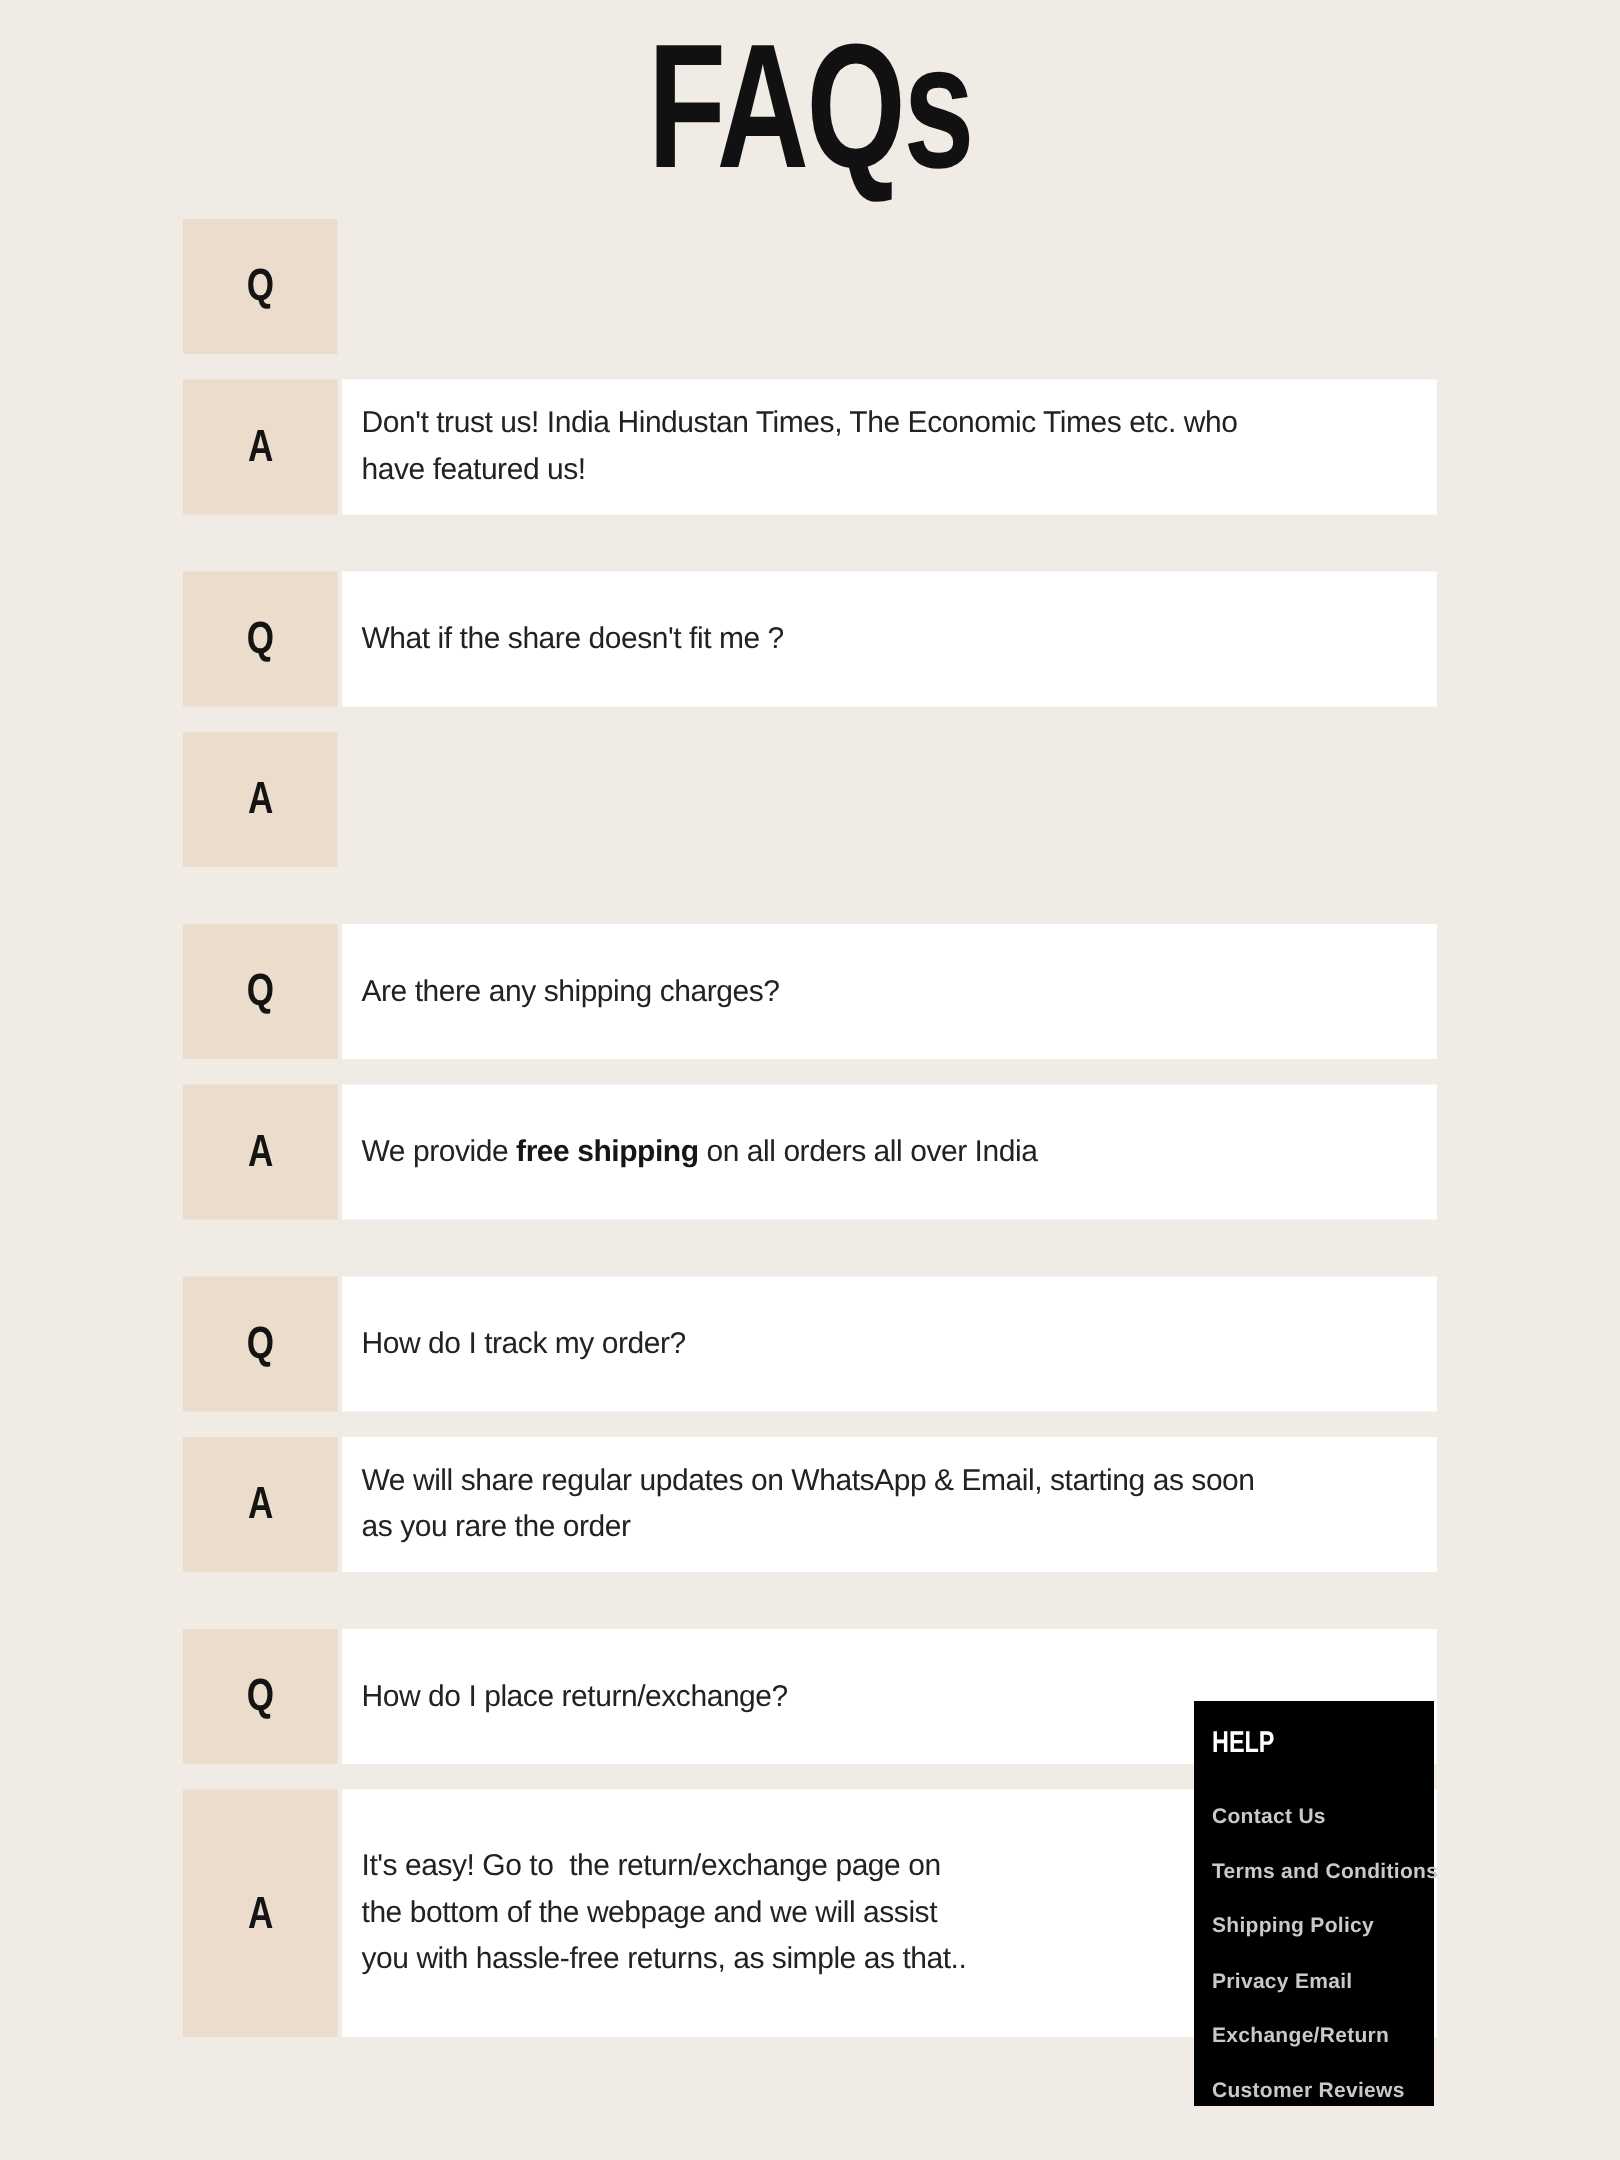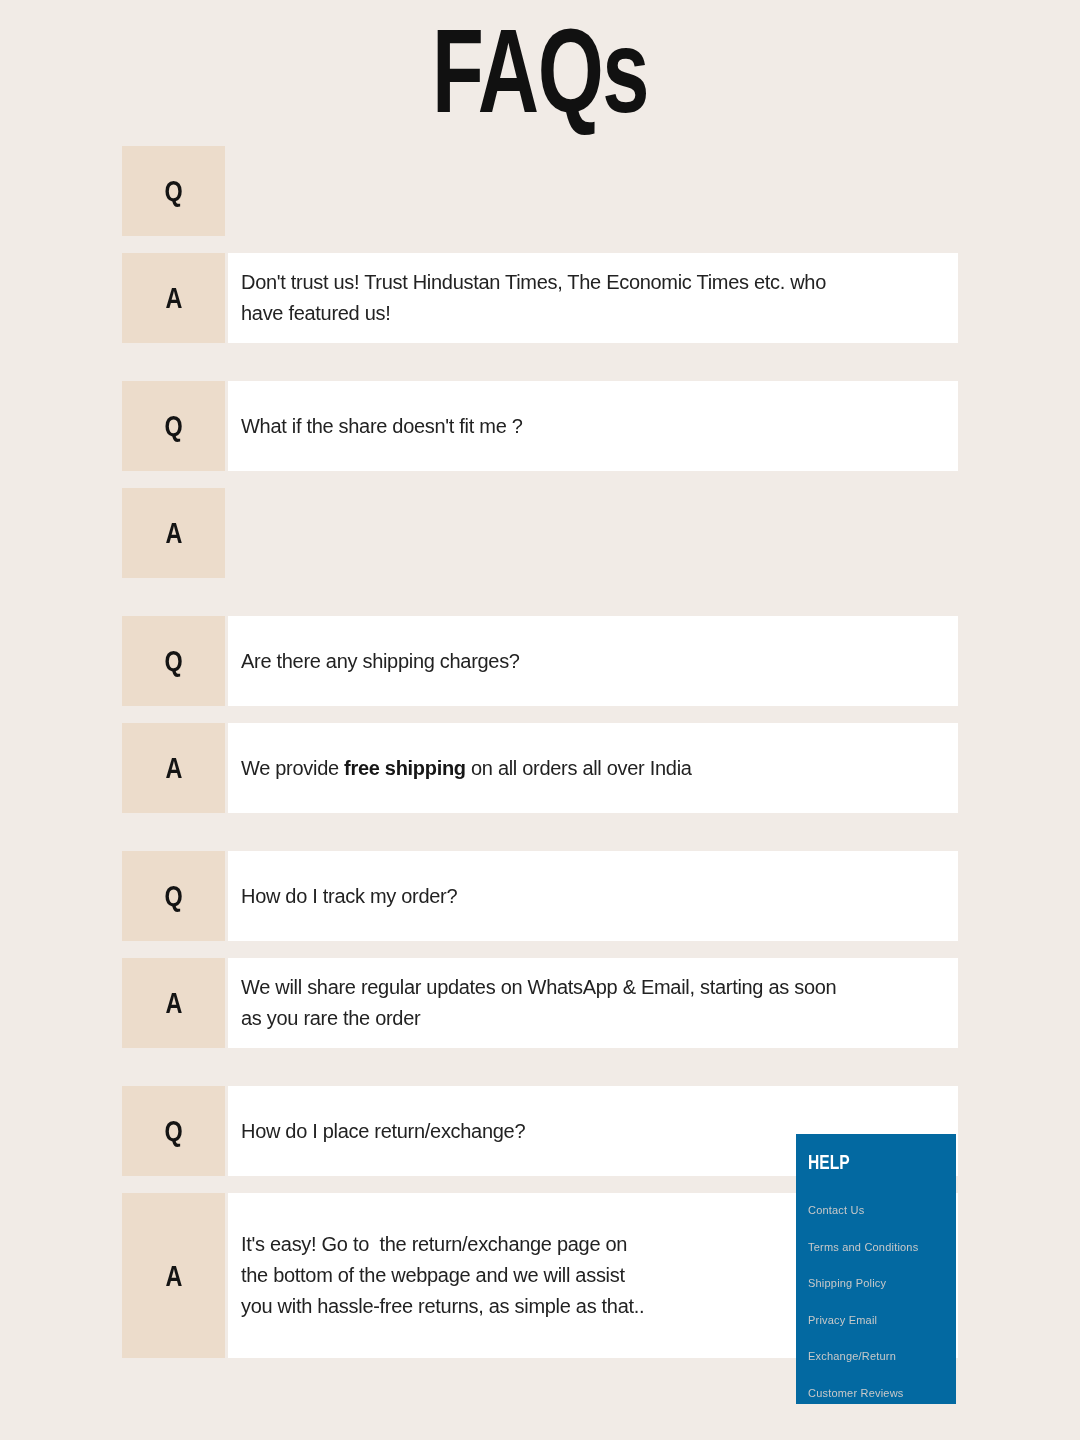--- a/index.html
+++ b/index.html
@@ -77,40 +77,40 @@
     color: #222222;
     white-space: pre-wrap;
   }
   .line b { font-weight: 700; color: #161616; }
   .help-panel {
     position: absolute;
     left: 796px;
     top: 1134px;
     width: 160px;
     height: 270px;
-    background: #0369a1;
+    background: #000000;
     box-sizing: border-box;
     padding: 12px 10px 10px 12px;
     z-index: 5;
   }
   .help-title {
     color: #ffffff;
     font-size: 20px;
     font-weight: 700;
     line-height: 1;
     transform: scaleX(0.78);
     transform-origin: left center;
     margin-top: 6px;
     margin-bottom: 30px;
     white-space: pre;
   }
   .help-item {
     display: block;
-    font-size: 11px;
-    font-weight: 400;
+    font-size: 14px;
+    font-weight: 700;
     letter-spacing: 0.2px;
     color: #c9c9c9;
     line-height: 17px;
     margin-bottom: 19.5px;
     text-decoration: none;
     white-space: pre;
   }
   .help-item:last-child { margin-bottom: 0; }
 </style>
 </head>
@@ -126,21 +126,21 @@
     <div class="row">
       <div class="label">
           <span class="label-letter">Q</span>
         </div>
     </div>
     <div class="row">
       <div class="label">
           <span class="label-letter">A</span>
         </div>
       <div class="content">
-        <div class="line"><span>Don't trust us! Trust Hindustan Times, The Economic Times etc. who</span><b></b><span></span></div>
+        <div class="line"><span>Don't trust us! India Hindustan Times, The Economic Times etc. who</span><b></b><span></span></div>
         <div class="line"><span>have featured us!</span><b></b><span></span></div>
       </div>
     </div>
   </section>
 
   <section class="pair">
     <div class="row">
       <div class="label">
           <span class="label-letter">Q</span>
         </div>

